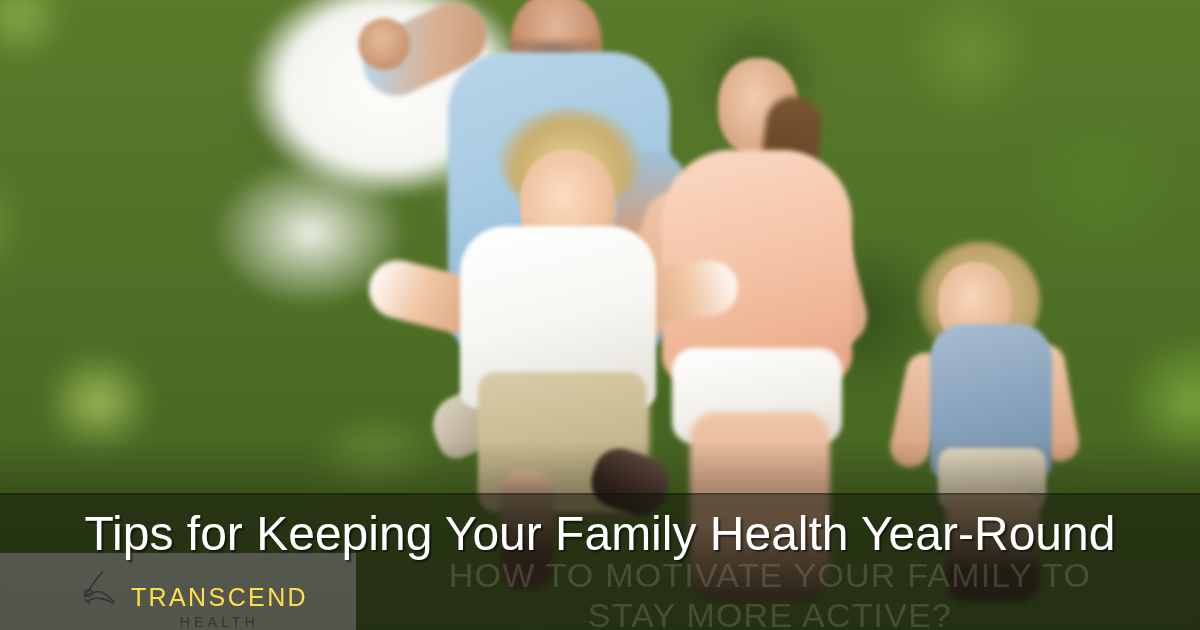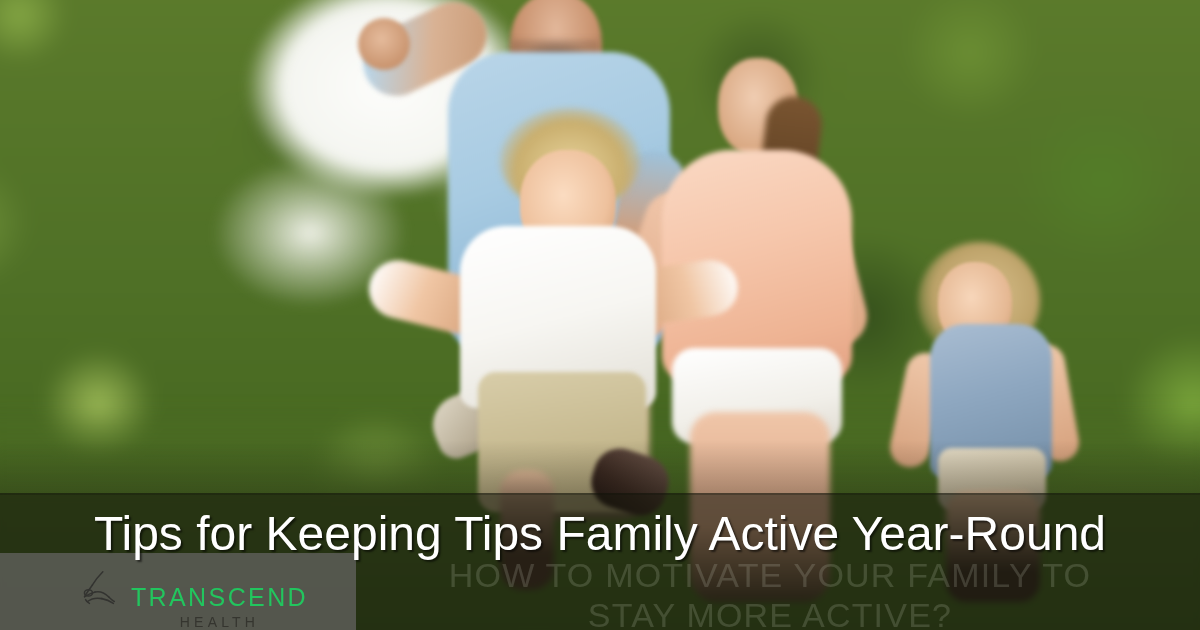--- a/index.html
+++ b/index.html
@@ -179,21 +179,21 @@
 
   .logo-panel {
     position:absolute; left:0; top:553px; width:356px; height:77px;
     background:rgba(96,96,92,0.80);
     display:flex; align-items:center; justify-content:center;
   }
   .logo-wrap { display:flex; align-items:center; gap:9px; transform:translate(14px,-2px); }
   .logo-mark { width:46px; height:46px; display:block; opacity:.88; }
   .logo-text { display:flex; flex-direction:column; align-items:center; }
   .logo-word {
-    font-size:25px; letter-spacing:2.4px; color:#22c55e; line-height:27px;margin-top:36px;
+    font-size:25px; letter-spacing:2.4px; color:#fde047; line-height:27px;margin-top:36px;
   }
   .logo-sub {
     font-size:14px; letter-spacing:4.2px; color:#35352f; line-height:19px; margin-top:2px;
   }
 
   .headline {
     position:absolute; left:0; right:0; top:506px;
     text-align:center;
     font-size:48px; line-height:56px; font-weight:400;
     color:#ffffff;
@@ -283,16 +283,16 @@
           <path d="M10 34 C11 36 12 37 14 38"></path>
         </g>
       </svg>
       <div class="logo-text">
         <div class="logo-word">TRANSCEND</div>
         <div class="logo-sub">HEALTH</div>
       </div>
     </div>
   </div>
 
-  <div class="headline">Tips for Keeping Tips Family Active Year-Round</div>
+  <div class="headline">Tips for Keeping Your Family Health Year-Round</div>
 
 
 </div>
 
 </body></html>

